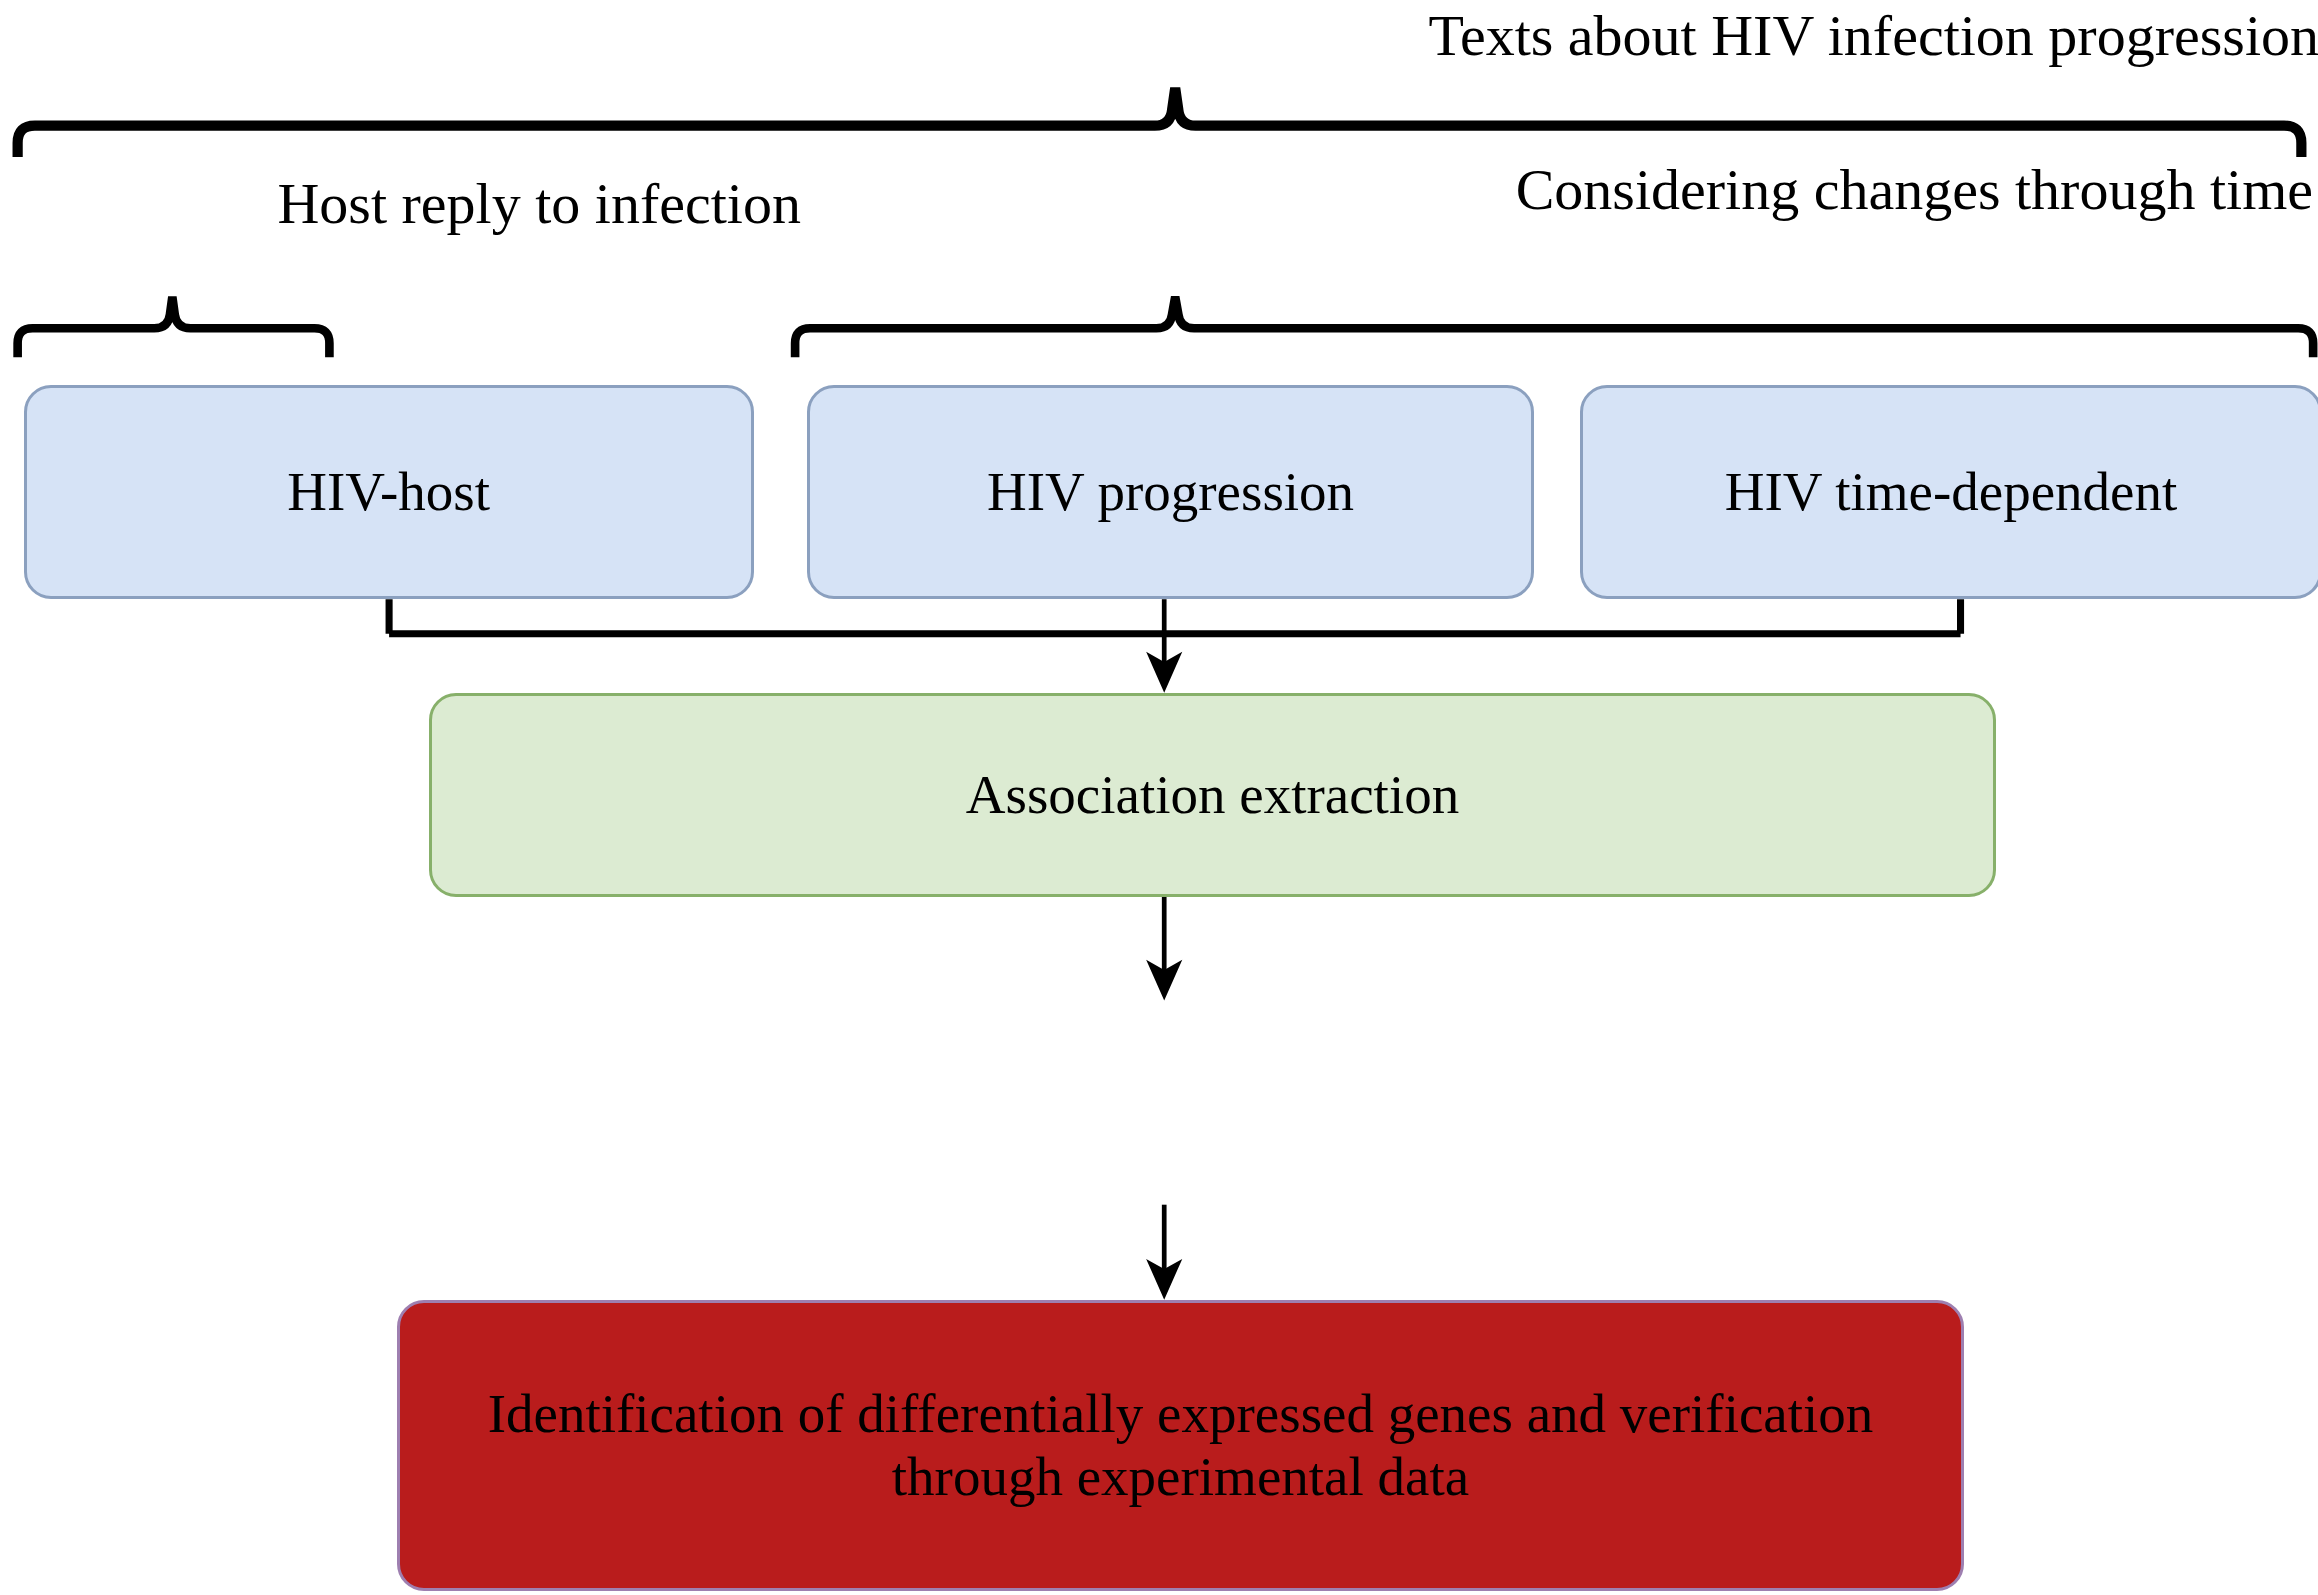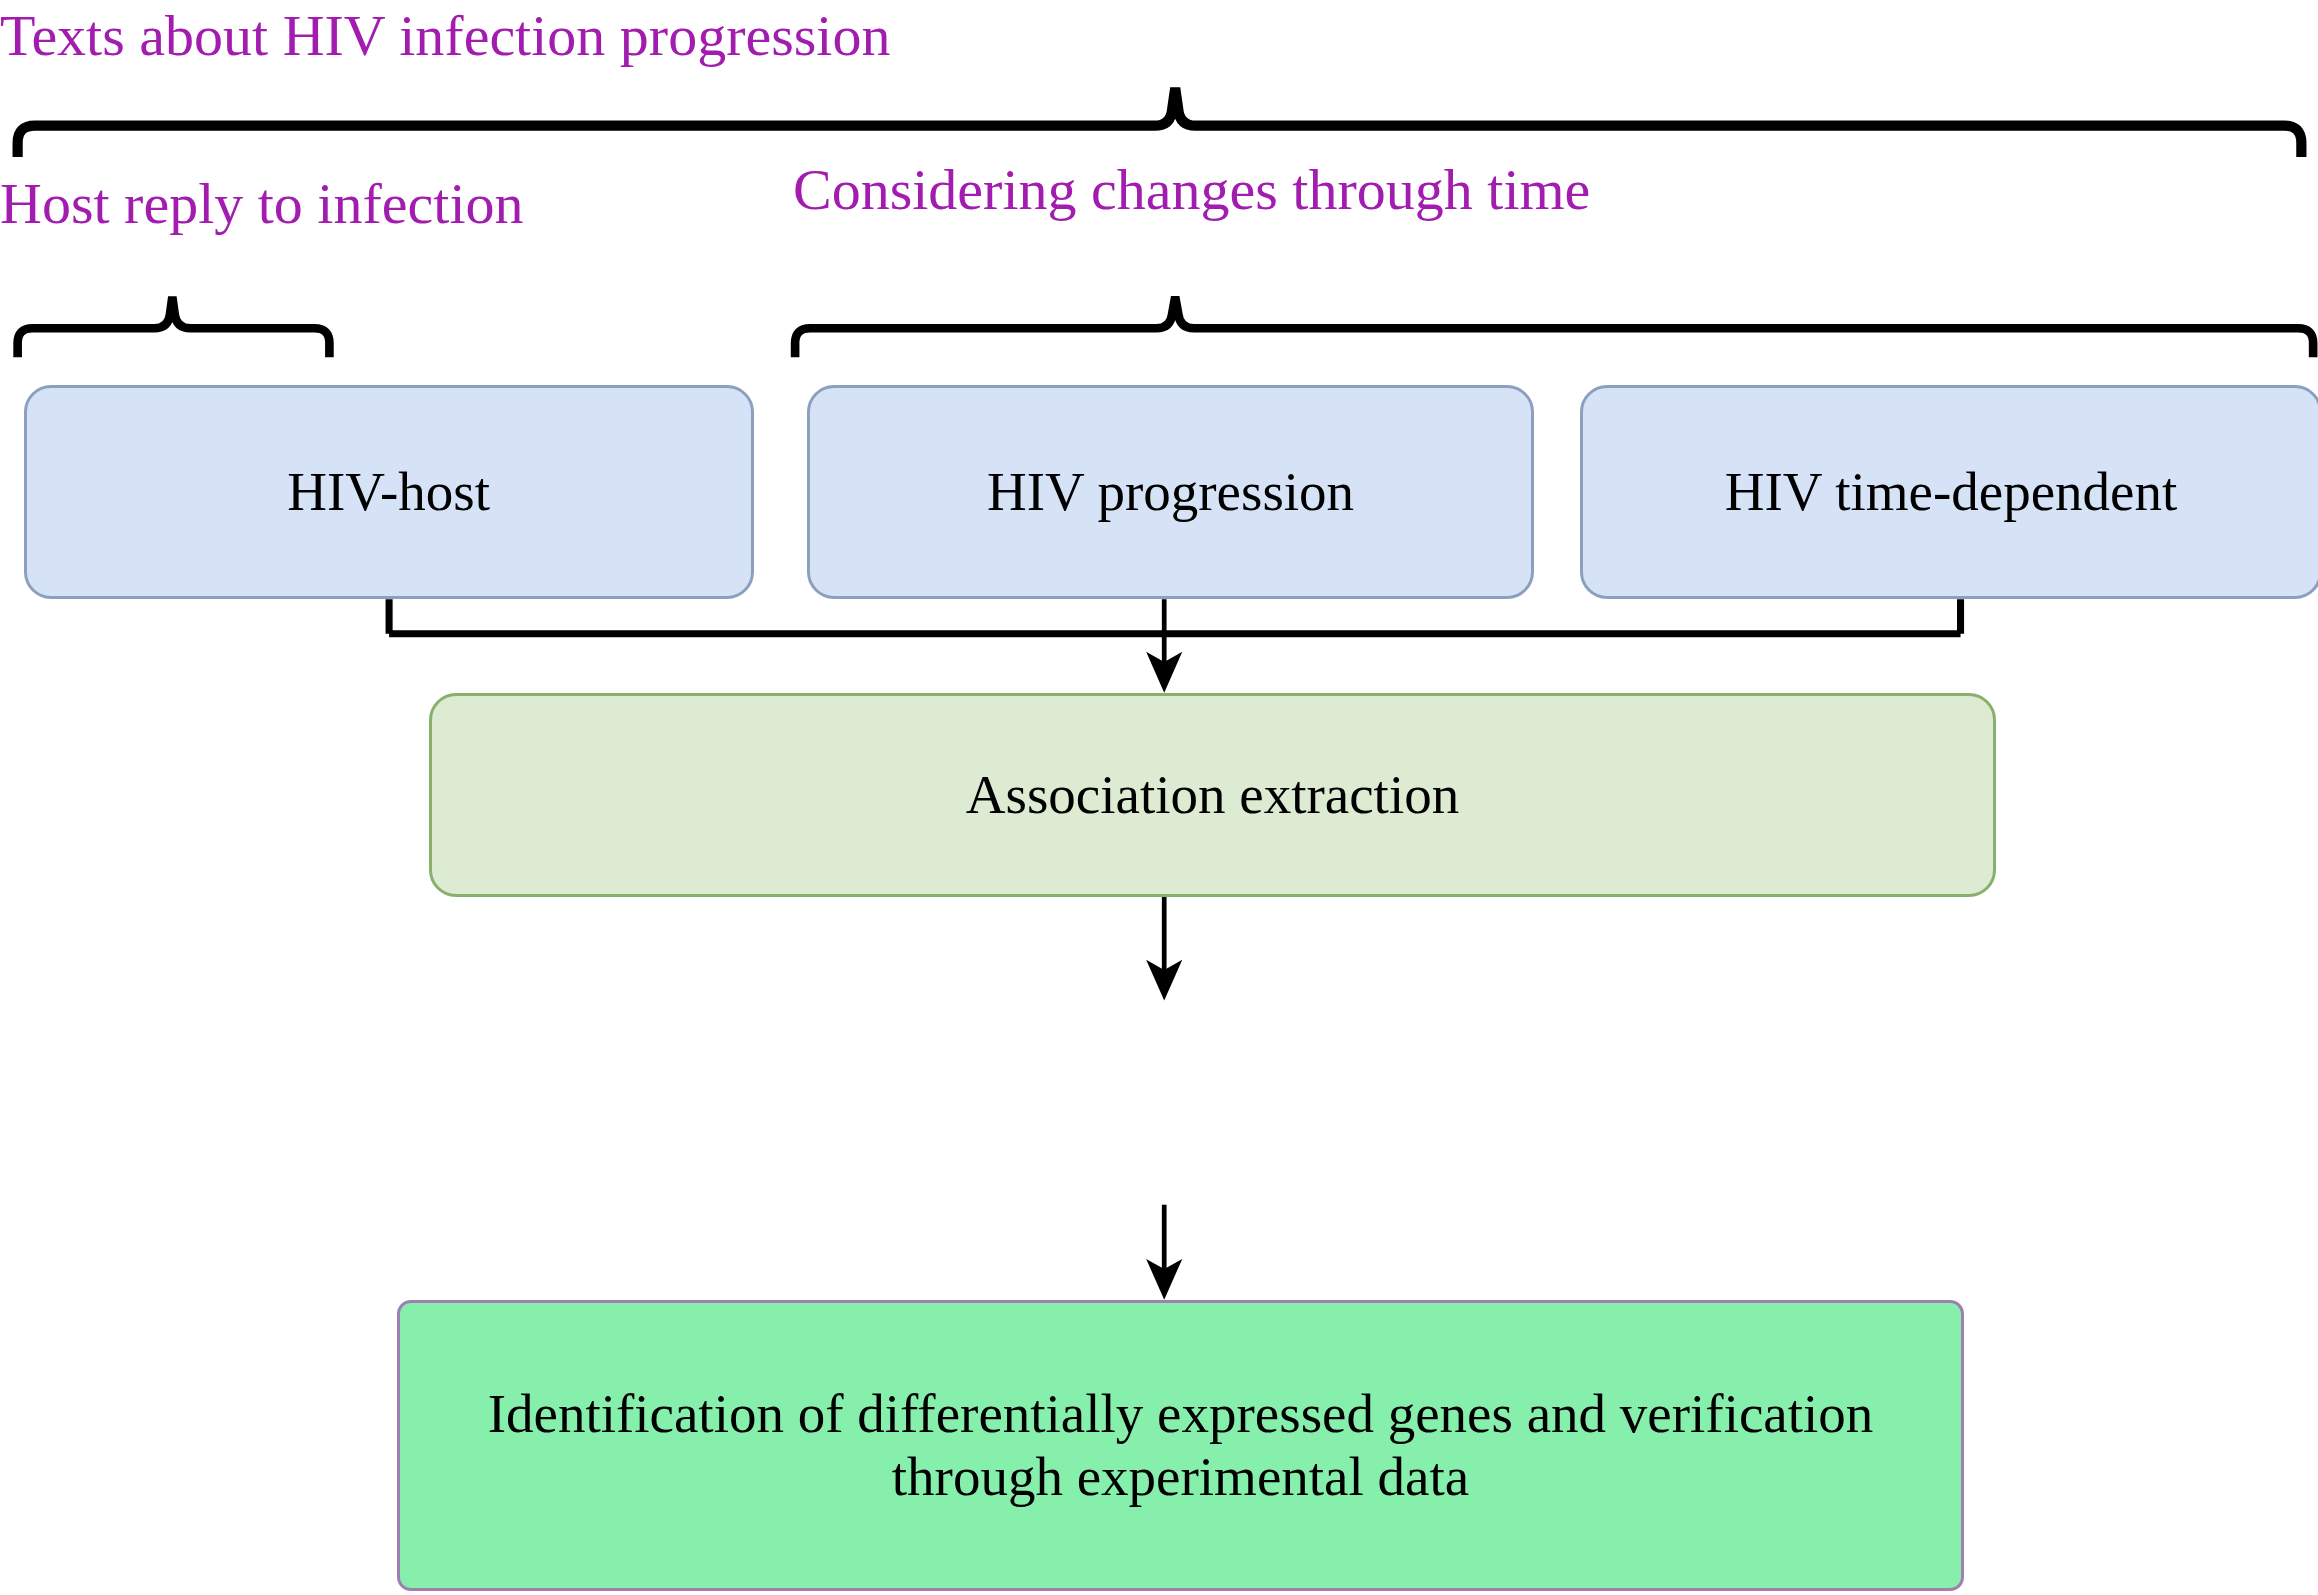--- a/index.html
+++ b/index.html
@@ -23,25 +23,25 @@
     left: 0;
     top: 0;
     width: 2319px;
     height: 1595px;
     pointer-events: none;
   }
 
   
   .hdr {
     position: absolute;
-    text-align: left;
+    text-align: right;
     font-size: 58px;
     line-height: 1.05;
     white-space: nowrap;
-    color: #a21caf;
+    color: #000000;
   }
   #title-text {
     left: 0;
     top: 6.3px;
     width: 2319px;
   }
   #group-label-0 {
     left: 0px;
     top: 174px;
     width: 801px;
@@ -70,23 +70,22 @@
   .node.blue {
     background: #d6e3f6;
     border-color: #8ba0bf;
   }
   .node.green {
     background: #dcebd2;
     border-color: #87b06a;
     margin-left: 32px;
   }
   .node.purple {
-    background: #86efac;
+    background: #b91c1c;
     border-color: #9e7fb0;
-    border-radius: 14px;
   }
 
   #node-hiv-host      { left: 23.6px;   top: 385px;  width: 730px;  height: 214px; }
   #node-hiv-progress  { left: 807px; top: 385px;  width: 727px;  height: 214px; }
   #node-hiv-time      { left: 1580px; top: 385px;  width: 742px;  height: 214px; }
 
   #node-association   { left: 397px;  top: 693px;  width: 1567px; height: 204px; }
   #node-networks      { left: 397px;  top: 1001px; width: 1567px; height: 204px; }
   #node-identify      { left: 397px;  top: 1300px; width: 1567px; height: 291px;
                         font-size: 55px; }

